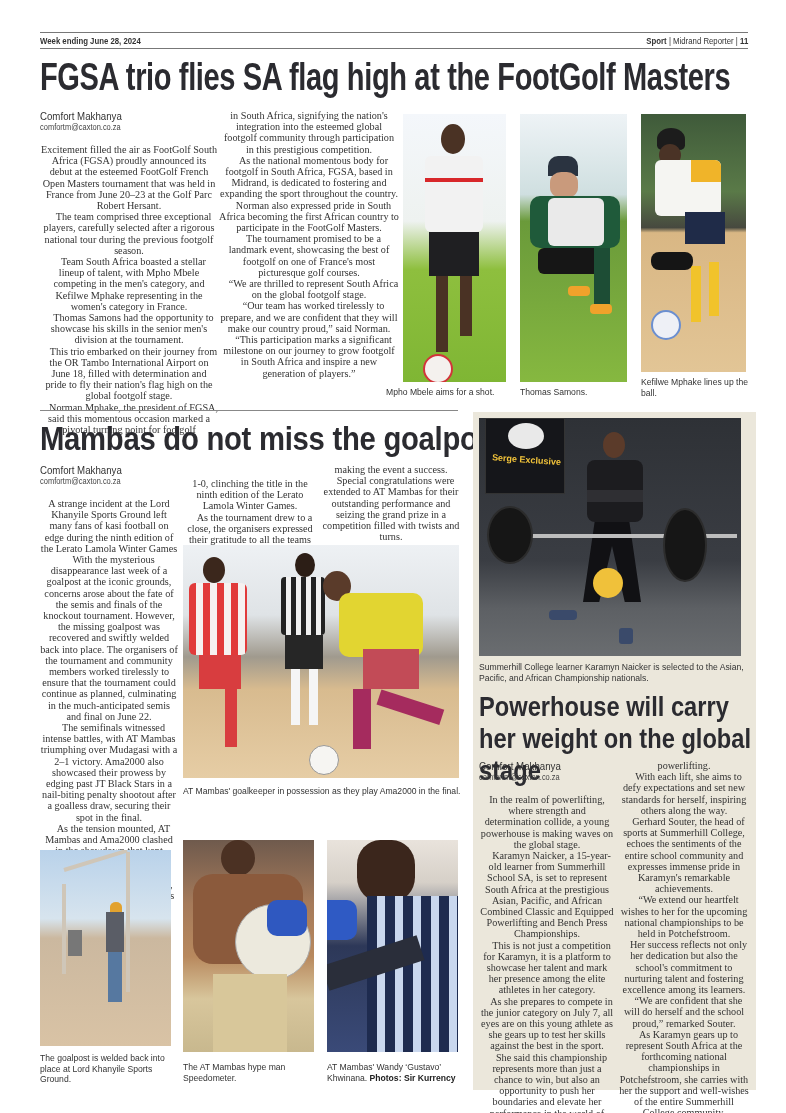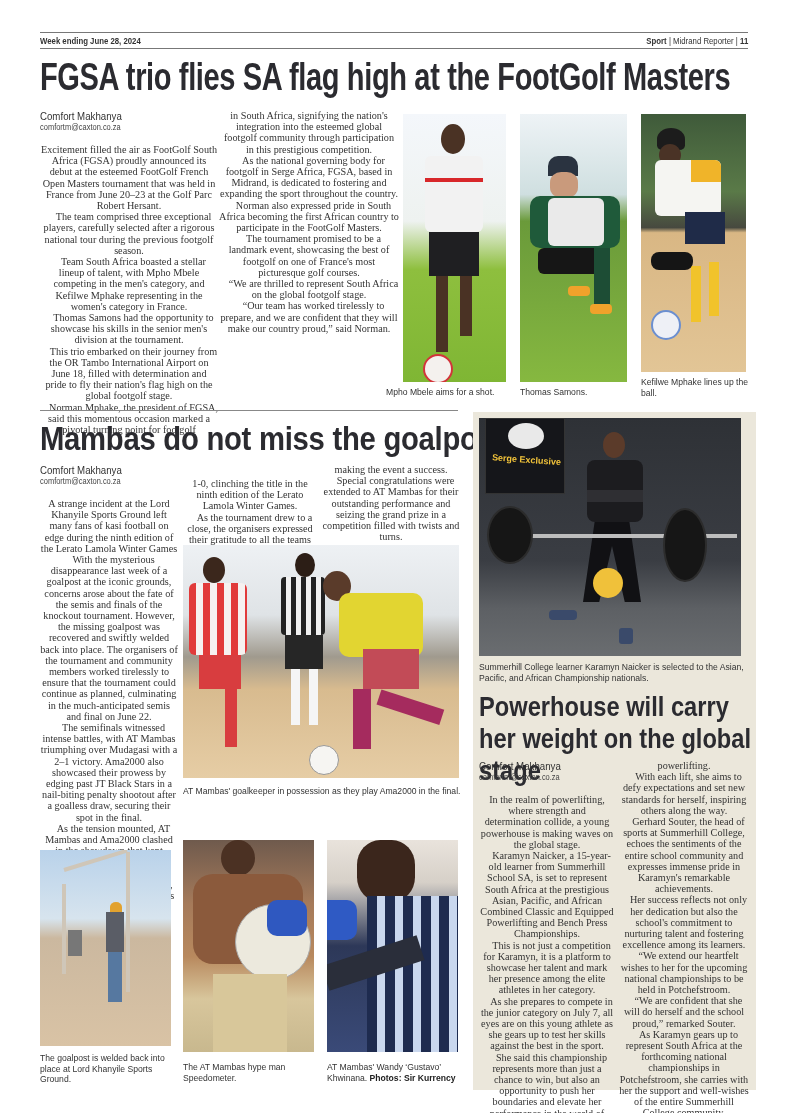--- a/index.html
+++ b/index.html
@@ -65,25 +65,26 @@
     <p>The team comprised three exceptional players, carefully selected after a rigorous national tour during the previous footgolf season.</p>
     <p>Team South Africa boasted a stellar lineup of talent, with Mpho Mbele competing in the men's category, and Kefilwe Mphake representing in the women's category in France.</p>
     <p>Thomas Samons had the opportunity to showcase his skills in the senior men's division at the tournament.</p>
     <p>This trio embarked on their journey from the OR Tambo International Airport on June 18, filled with determination and pride to fly their nation's flag high on the global footgolf stage.</p>
     <p>Norman Mphake, the president of FGSA, said this momentous occasion marked a pivotal turning point for footgolf</p>
   </div>
 </div>
 
 <div class="abs col" style="left:219px; top:110px; width:180px;">
   <p class="first">in South Africa, signifying the nation's integration into the esteemed global footgolf community through participation in this prestigious competition.</p>
-  <p>As the national governing body for footgolf in Serge Africa, FGSA, based in Midrand, is dedicated to fostering and expanding the sport throughout the country.</p>
+  <p>As the national momentous body for footgolf in South Africa, FGSA, based in Midrand, is dedicated to fostering and expanding the sport throughout the country.</p>
   <p>Norman also expressed pride in South Africa becoming the first African country to participate in the FootGolf Masters.</p>
   <p>The tournament promised to be a landmark event, showcasing the best of footgolf on one of France's most picturesque golf courses.</p>
   <p>“We are thrilled to represent South Africa on the global footgolf stage.</p>
   <p>“Our team has worked tirelessly to prepare, and we are confident that they will make our country proud,” said Norman.</p>
+  <p>“This participation marks a significant milestone on our journey to grow footgolf in South Africa and inspire a new generation of players.”</p>
 </div>
 
 <div class="abs photo ph-grass" style="left:403px; top:114px; width:103px; height:268px;">
   <div class="shape" style="left:38px; top:10px; width:24px; height:30px; border-radius:50%; background:#4a3224;"></div>
   <div class="shape" style="left:22px; top:42px; width:58px; height:76px; background:#f2f2f2; border-radius:6px;"></div>
   <div class="shape" style="left:22px; top:64px; width:58px; height:4px; background:#d8272a;"></div>
   <div class="shape" style="left:26px; top:118px; width:50px; height:44px; background:#1f1f22;"></div>
   <div class="shape" style="left:33px; top:162px; width:12px; height:76px; background:#4a3224;"></div>
   <div class="shape" style="left:57px; top:162px; width:12px; height:60px; background:#4a3224;"></div>
   <div class="shape" style="left:20px; top:240px; width:30px; height:30px; border-radius:50%; background:#f4f1ee; border:2px solid #d2343a;"></div>
@@ -224,17 +225,17 @@
     <p>This is not just a competition for Karamyn, it is a platform to showcase her talent and mark her presence among the elite athletes in her category.</p>
     <p>As she prepares to compete in the junior category on July 7, all eyes are on this young athlete as she gears up to test her skills against the best in the sport.</p>
     <p>She said this championship represents more than just a chance to win, but also an opportunity to push her boundaries and elevate her performance in the world of</p>
   </div>
 </div>
 
 <div class="abs col" style="left:617px; top:760px; width:134px;">
   <p class="first">powerlifting.</p>
   <p>With each lift, she aims to defy expectations and set new standards for herself, inspiring others along the way.</p>
   <p>Gerhard Souter, the head of sports at Summerhill College, echoes the sentiments of the entire school community and expresses immense pride in Karamyn's remarkable achievements.</p>
+  <p>“We extend our heartfelt wishes to her for the upcoming national championships to be held in Potchefstroom.</p>
   <p>Her success reflects not only her dedication but also the school's commitment to nurturing talent and fostering excellence among its learners.</p>
-  <p>“We extend our heartfelt wishes to her for the upcoming national championships to be held in Potchefstroom.</p>
   <p>“We are confident that she will do herself and the school proud,” remarked Souter.</p>
   <p>As Karamyn gears up to represent South Africa at the forthcoming national championships in Potchefstroom, she carries with her the support and well-wishes of the entire Summerhill College community.</p>
 </div>
 
 </body></html>

